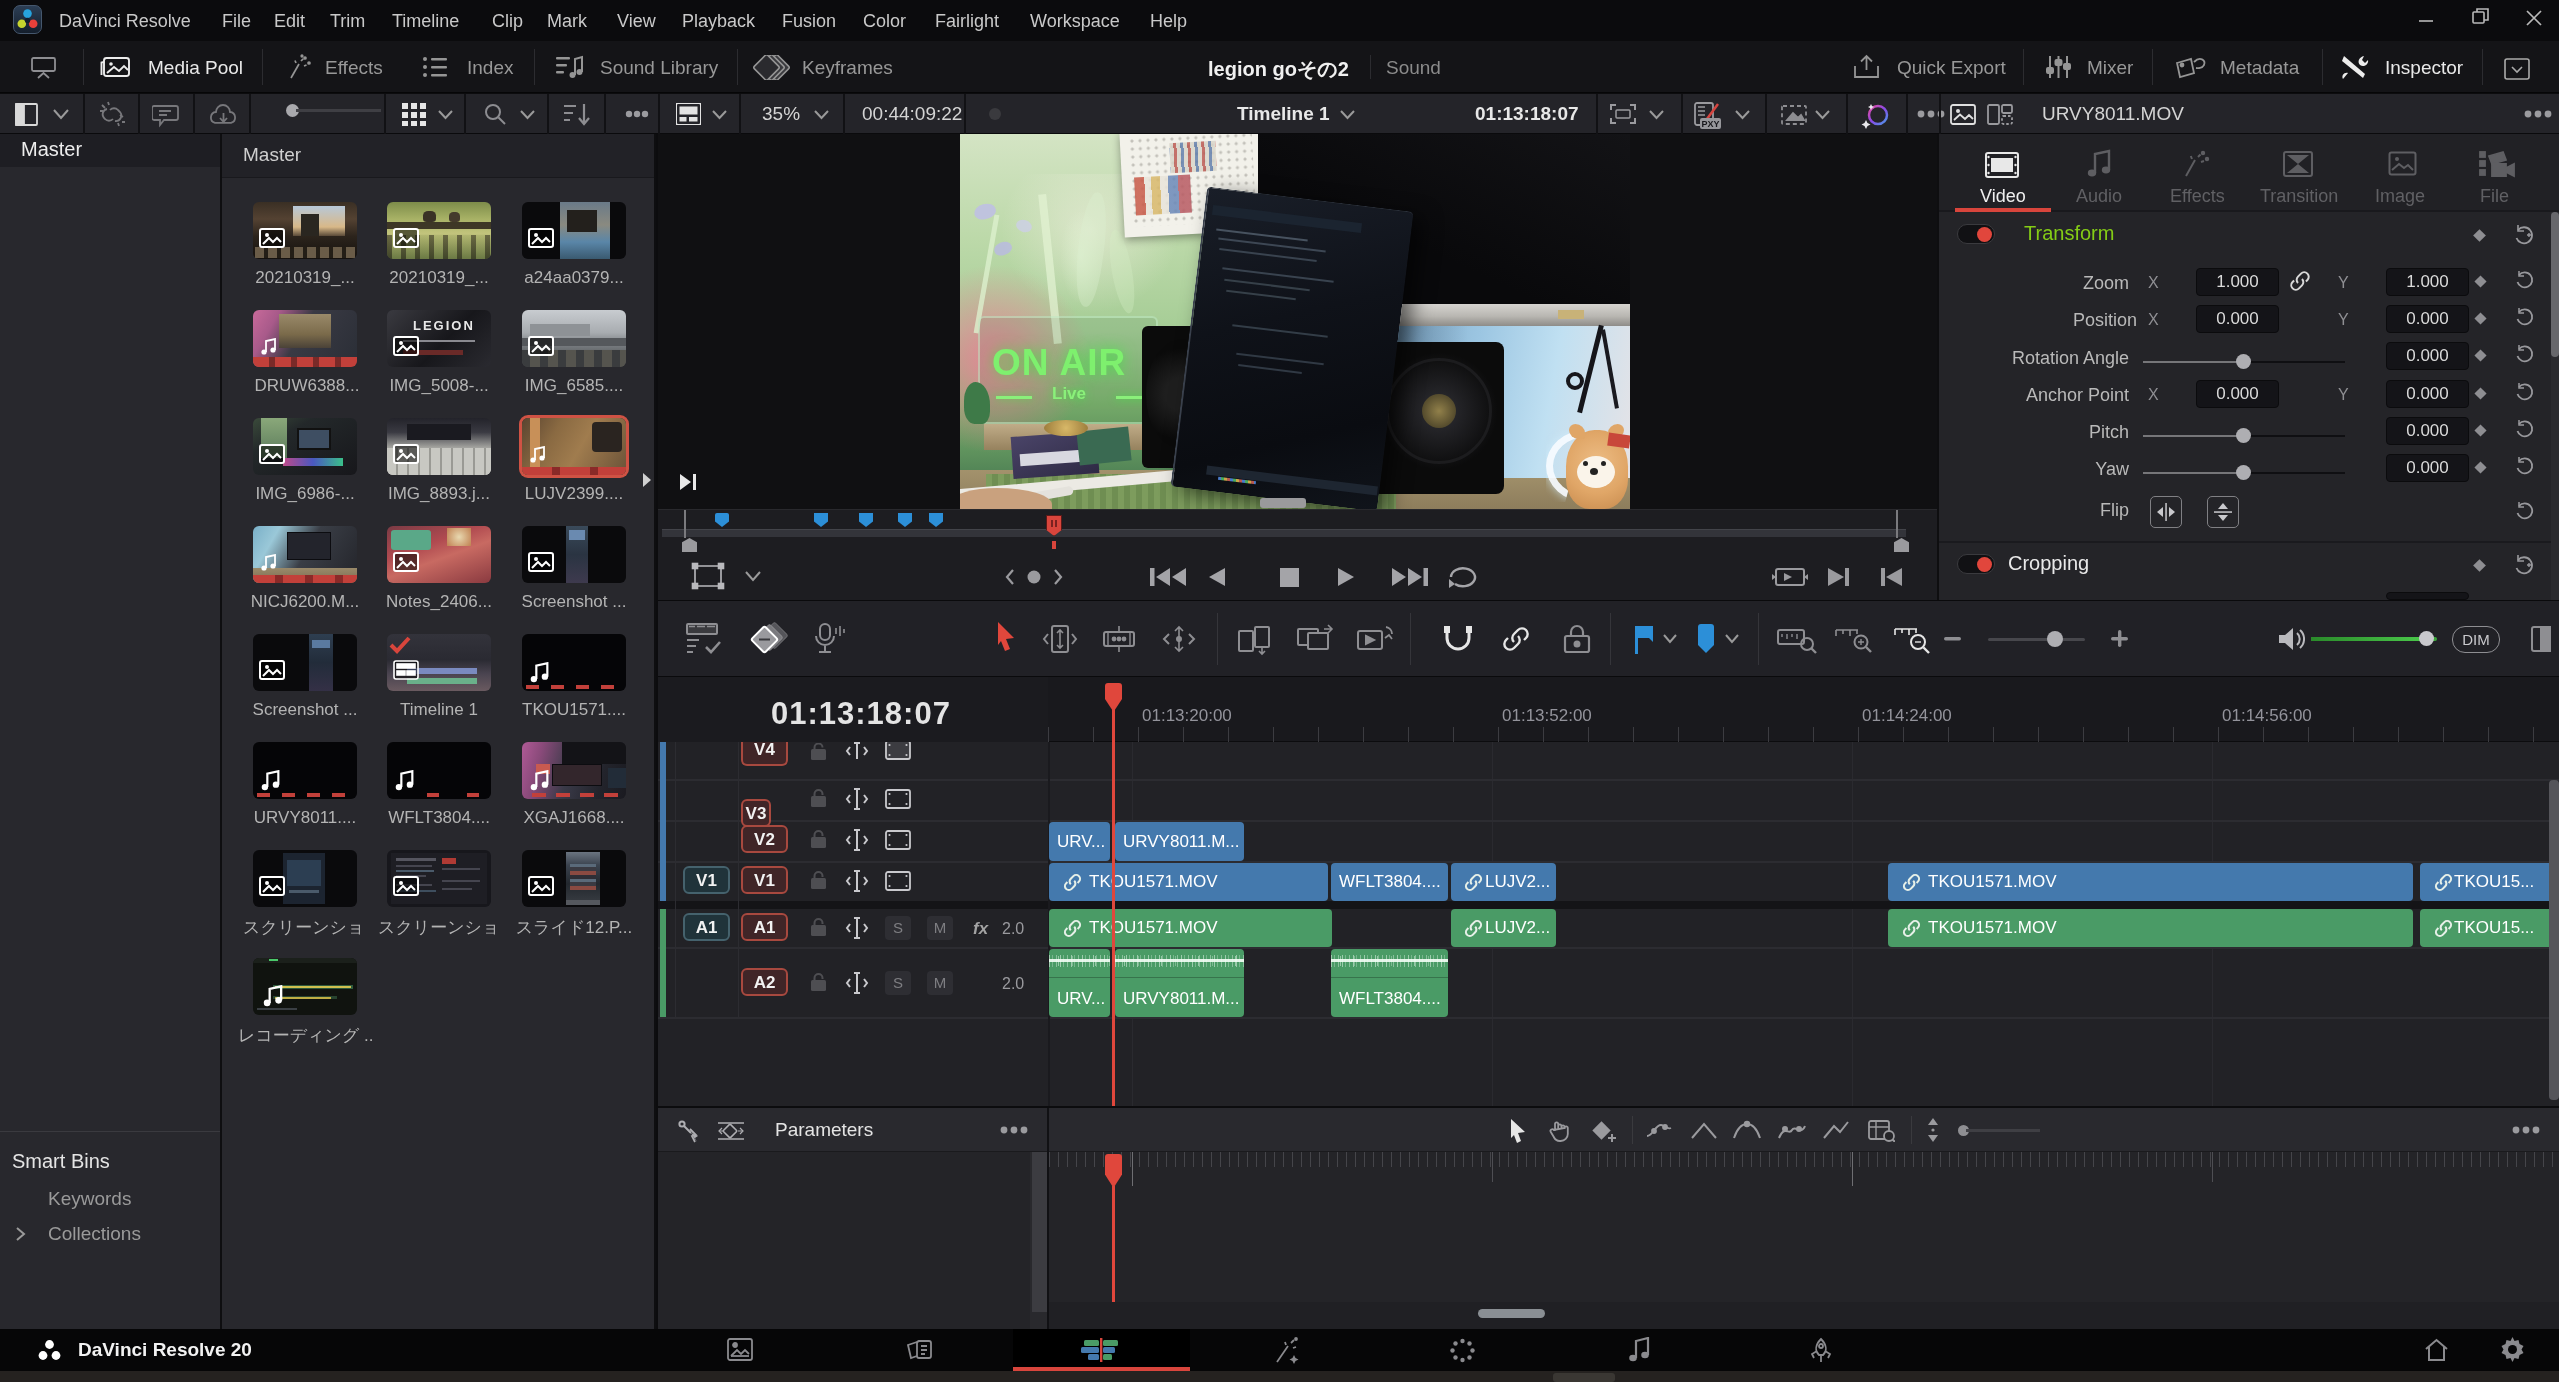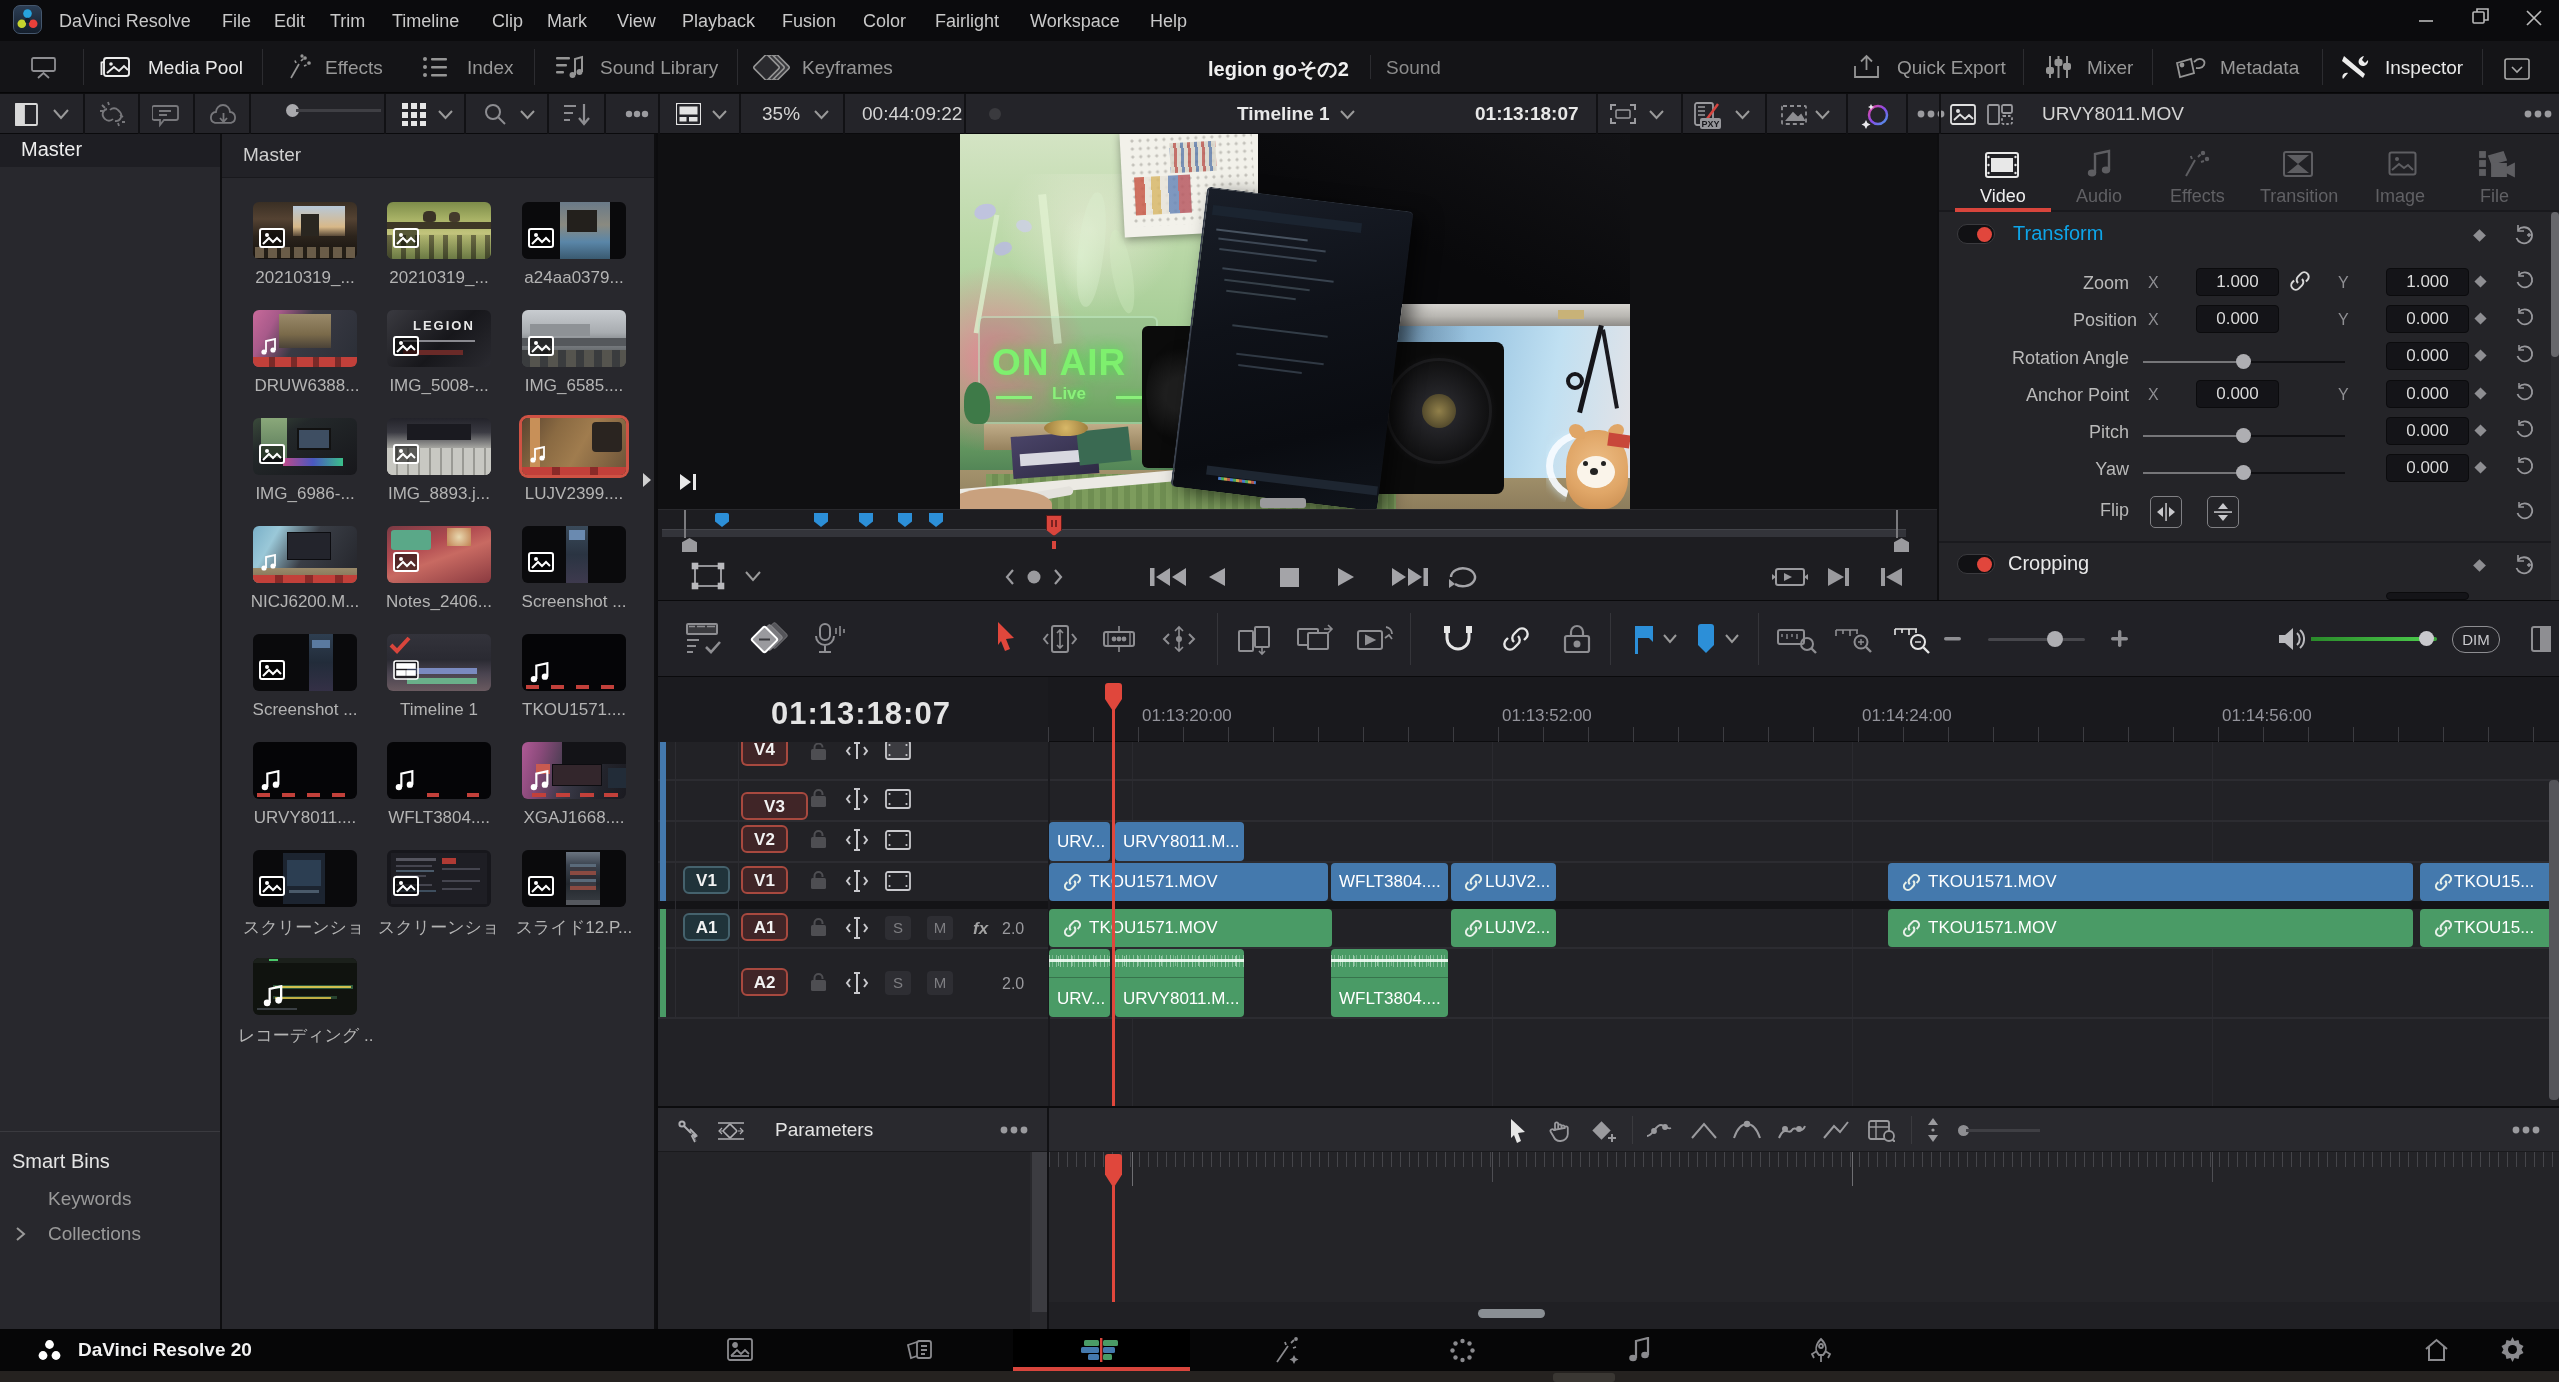--- a/index.html
+++ b/index.html
@@ -839,21 +839,21 @@
         <rect x="2" y="13" width="5" height="5" fill="#5e5e62"></rect>
         <rect x="2" y="22" width="5" height="5" fill="#5e5e62"></rect>
         <path d="M11 8 l14-4 3 8 -14 4 Z" fill="#5e5e62"></path>
         <path d="M14 16 h14 v12 h-14 Z" fill="#5e5e62"></path>
         <path d="M28 20 l8-4 v12 l-8-4 Z" fill="#5e5e62"></path>
       </svg>
     <span class="abs" style="left:541px;top:52px;font-size:18px;color:#606064">File</span>
 
     <div class="abs" style="left:18px;top:90px;width:38px;height:20px;border-radius:10px;background:#111114;border:1px solid #3a3a3e"></div>
     <div class="abs" style="left:38px;top:93px;width:15px;height:15px;border-radius:50%;background:#e1463c"></div>
-    <span class="abs" style="left:74px;top:88px;font-size:20px;color:#0ea5e9">Transform</span>
+    <span class="abs" style="left:85px;top:88px;font-size:20px;color:#84cc16">Transform</span>
     <svg class="abs" style="left:532px;top:93px" width="17" height="17" viewBox="0 0 17 17">
         <rect x="4" y="4" width="9" height="9" transform="rotate(45 8.5 8.5)" fill="#8e8e92"></rect>
       </svg>
     <svg class="abs" style="left:574px;top:90px" width="22" height="22" viewBox="0 0 22 22" fill="none" stroke="#98989c" stroke-width="1.8">
         <path d="M5 6 a8 8 0 1 1-1.5 8"></path>
         <path d="M5 1 v6 h6" stroke-width="1.6"></path>
         <path d="M16 9 v4 M14 11 h4" stroke-width="1.4"></path>
       </svg>
 
     <span class="ilabel" style="left:60px;top:139px;width:130px">Zoom</span>
@@ -1114,21 +1114,21 @@
     <div class="abs" style="left:0;top:340px;width:1901px;height:2px;background:#2c2c31"></div>
 
     <div class="abs" style="left:390px;top:65px;width:2px;height:364px;background:#1a1a1e"></div>
     <div class="abs" style="left:17px;top:65px;width:1px;height:276px;background:#2c2c31"></div>
     <div class="abs" style="left:80px;top:65px;width:1px;height:276px;background:#2c2c31"></div>
 
     <div class="abs" style="left:2px;top:65px;width:6px;height:159px;background:#4479ad"></div>
     <div class="abs" style="left:2px;top:232px;width:6px;height:108px;background:#4a9b66"></div>
 
     <div class="badge tbadge" style="left:83px;top:61px;width:47px;height:28px;line-height:24px;border-radius:0 0 6px 6px;border-top:none">V4</div>
-    <div class="badge tbadge" style="left:83px;top:115px;width:67px;height:28px;line-height:26px">V3</div>
+    <div class="badge tbadge" style="left:83px;top:122px;width:30px;height:28px;line-height:26px">V3</div>
     <div class="badge tbadge" style="left:83px;top:148px;width:47px;height:28px;line-height:26px">V2</div>
     <div class="badge dbadge" style="left:25px;top:189px;width:47px;height:28px;line-height:26px">V1</div>
     <div class="badge tbadge" style="left:83px;top:189px;width:47px;height:28px;line-height:26px">V1</div>
     <div class="badge dbadge" style="left:25px;top:236px;width:47px;height:28px;line-height:26px">A1</div>
     <div class="badge tbadge" style="left:83px;top:236px;width:47px;height:28px;line-height:26px">A1</div>
     <div class="badge tbadge" style="left:83px;top:291px;width:47px;height:28px;line-height:26px">A2</div>
 
     <svg class="abs" style="left:151px;top:66px" width="19" height="17" viewBox="0 0 19 17" fill="#4e4e52">
         <rect x="2" y="6" width="15" height="11" rx="1.5"></rect>
         <path d="M5.5 6 V4.5 a4 4 0 0 1 8 0" fill="none" stroke="#4e4e52" stroke-width="2"></path>

